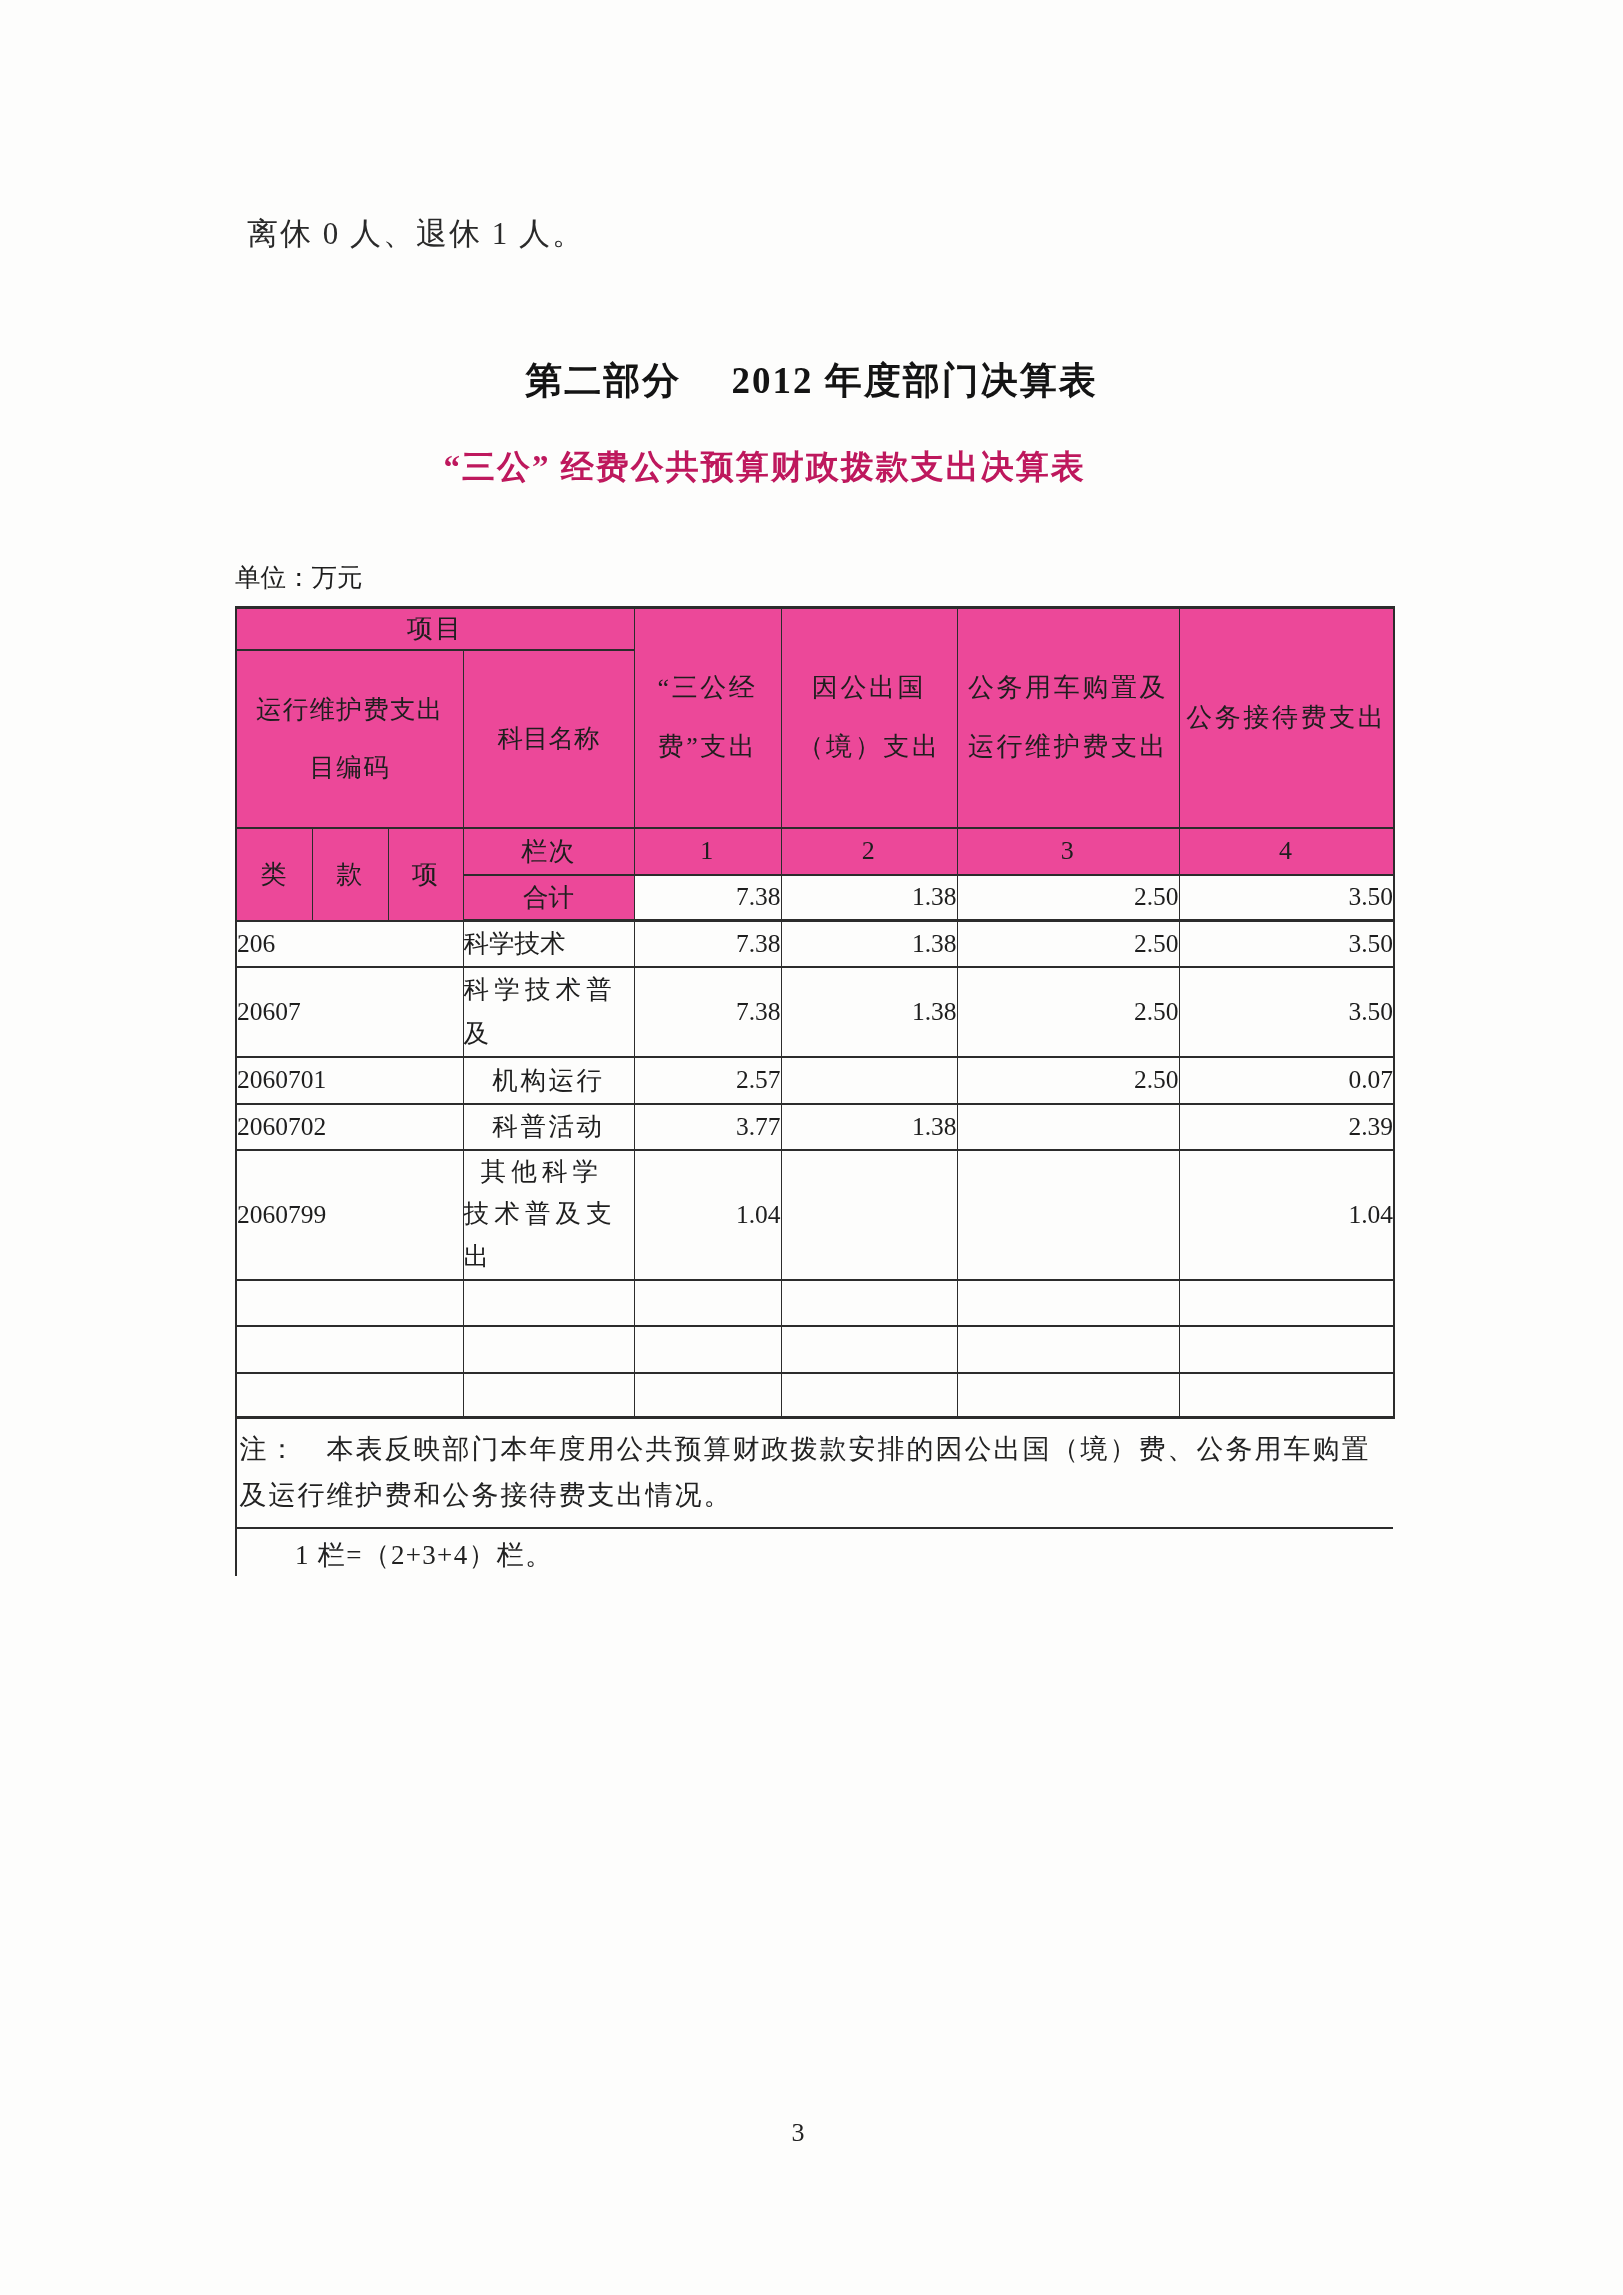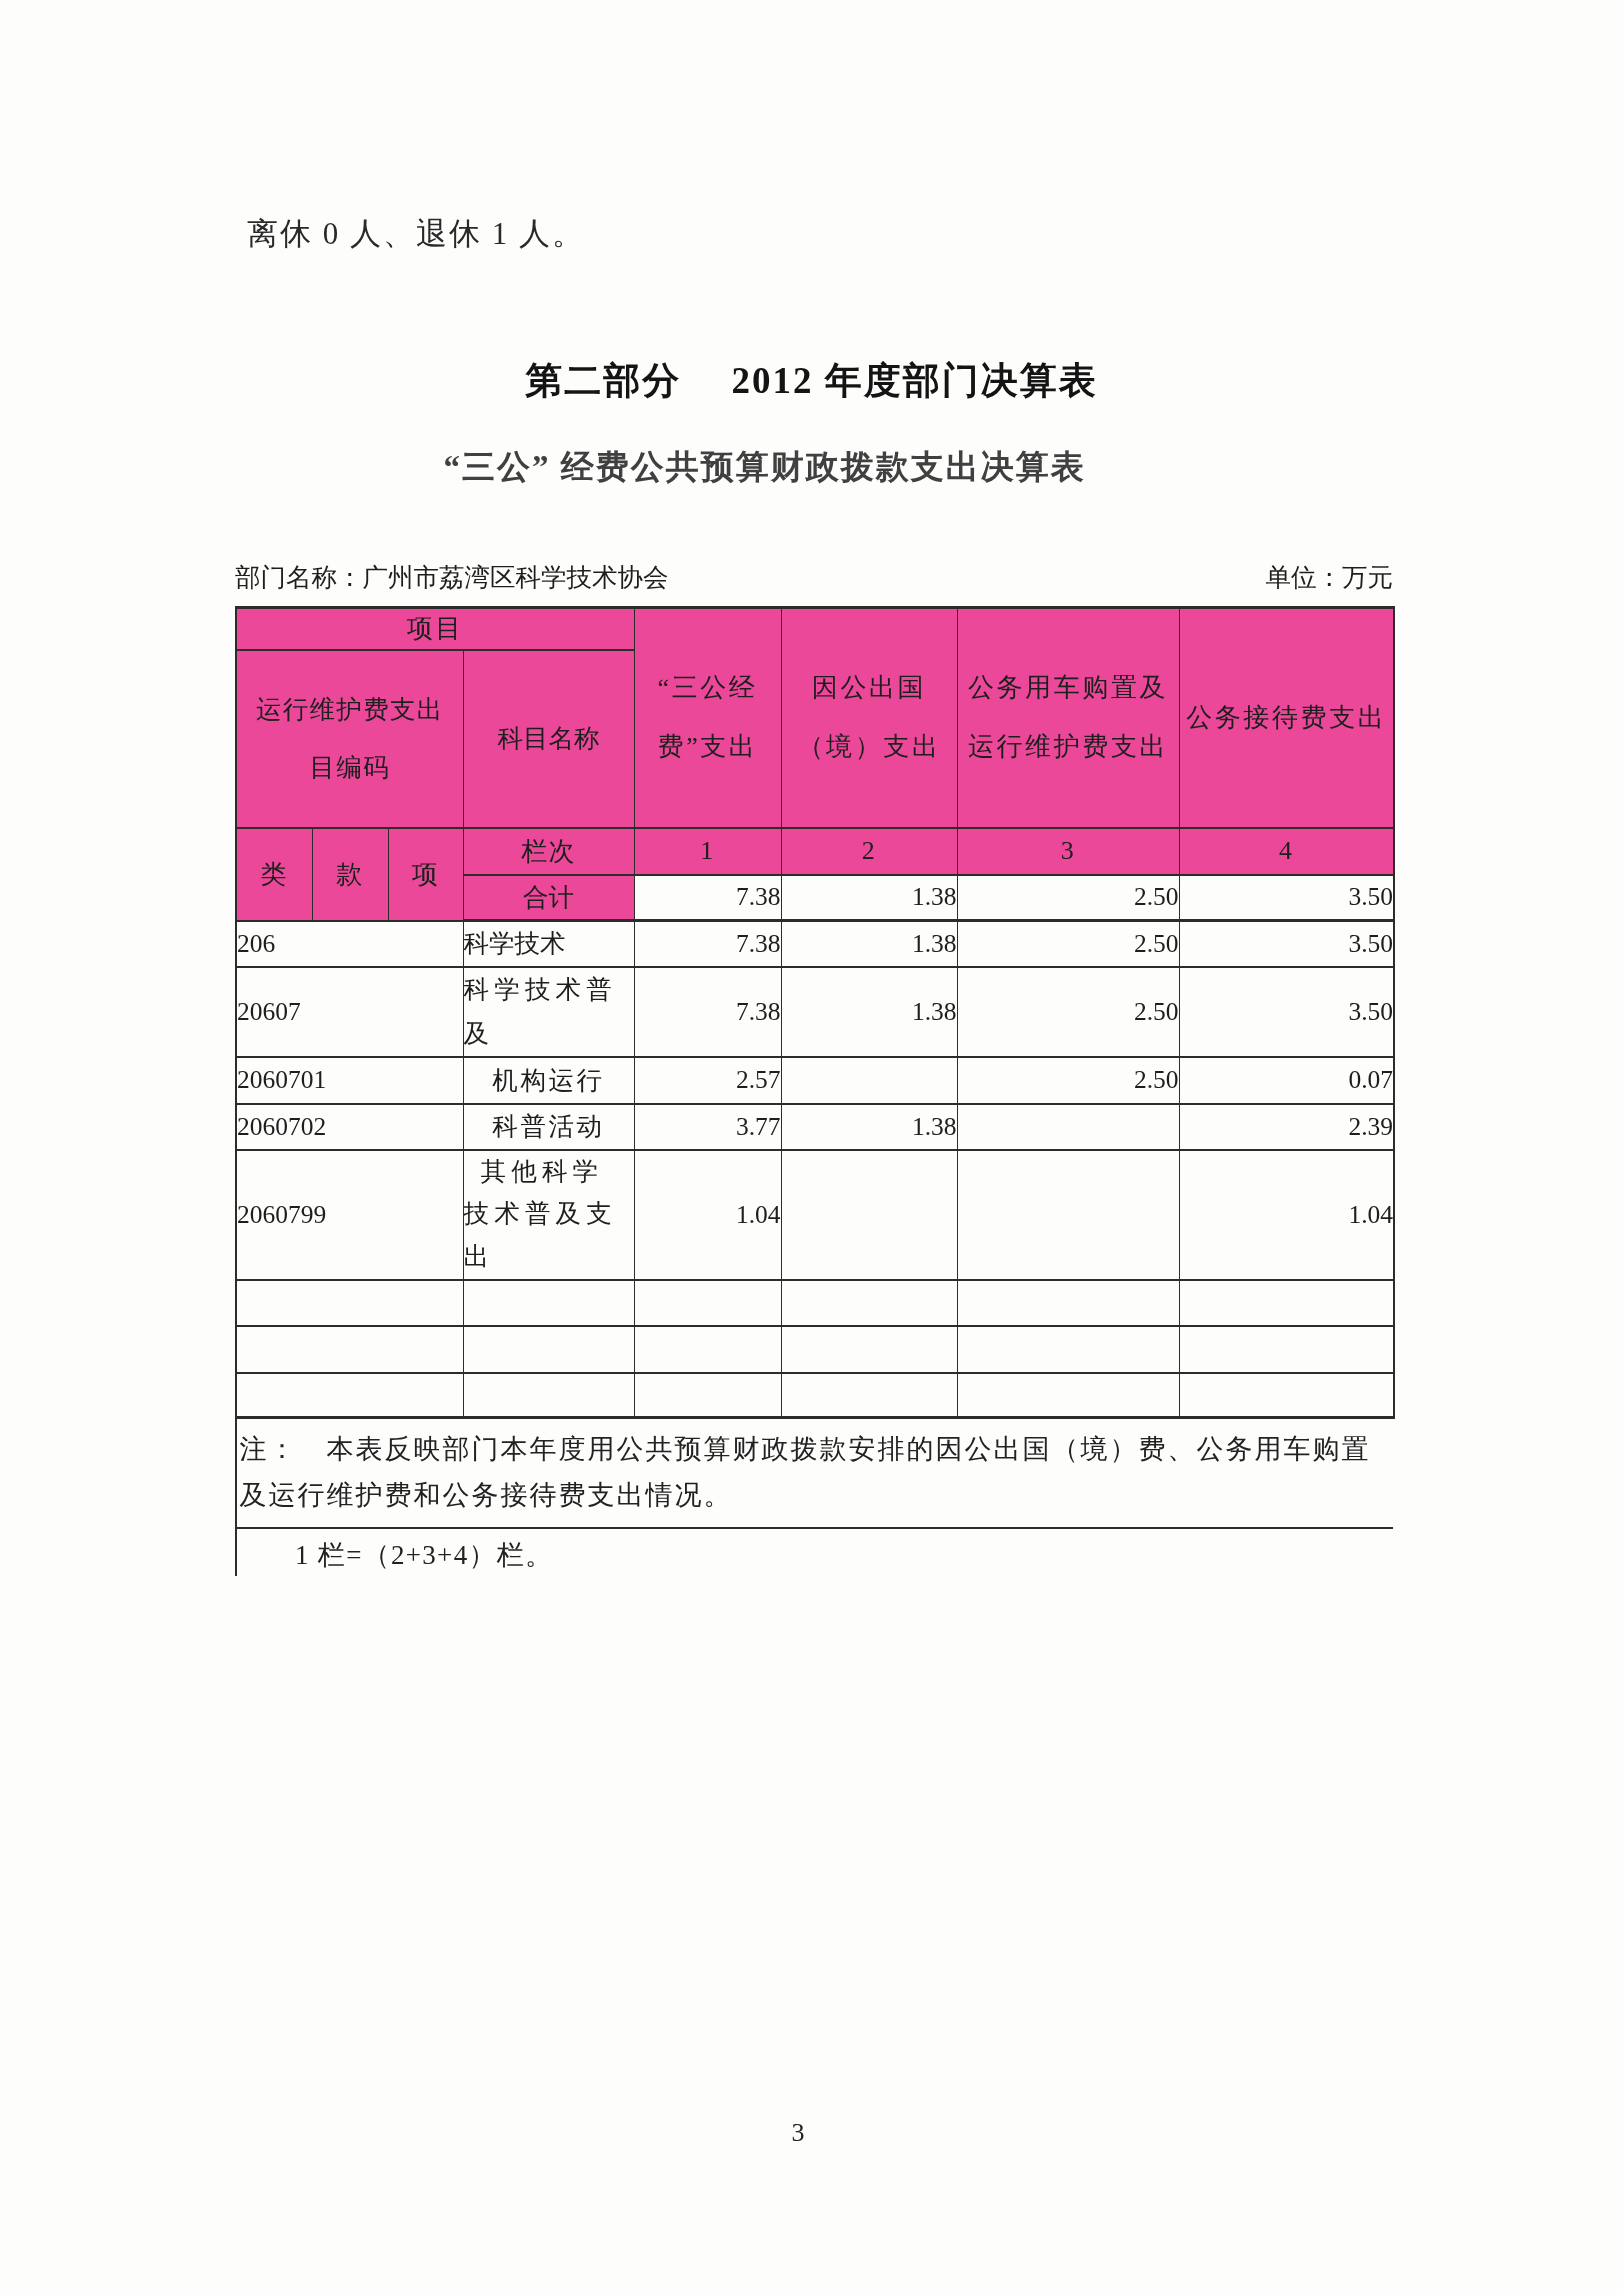--- a/index.html
+++ b/index.html
@@ -15,21 +15,21 @@
     font-size: 31px; letter-spacing: 2px; margin: 0; color: #2a2a2a;
   }
   .title {
     position: absolute; top: 356px; left: 0; width: 1623px;
     text-align: center; font-size: 37px; font-weight: bold;
     letter-spacing: 2px; margin: 0; color: #141414;
   }
   .subtitle {
     position: absolute; top: 445px; left: 0; width: 1529px;
     text-align: center; font-size: 33px; font-weight: bold;
-    letter-spacing: 2px; margin: 0; color: #404040;
+    letter-spacing: 2px; margin: 0; color: #be185d;
   }
   .meta {
     position: absolute; top: 560px; left: 235px; width: 1158px;
     display: flex; justify-content: space-between; font-size: 25.5px;
   }
   .table-wrap { position: absolute; top: 606px; left: 235px; width: 1158px; }
 
   table.budget {
     border-collapse: collapse; table-layout: fixed; width: 1158px;
     border: 2px solid #2c2c2c; border-top-width: 3.9px; border-bottom-width: 3.9px;
@@ -81,21 +81,20 @@
 </style>
 </head>
 <body>
 
 <p class="intro">离休 0 人、退休 1 人。</p>
 
 <h1 class="title">第二部分　 2012 年度部门决算表</h1>
 <h2 class="subtitle">“三公” 经费公共预算财政拨款支出决算表</h2>
 
 <div class="meta">
-  <span>部门名称：广州市荔湾区科学技术协会</span>
   <span>单位：万元</span>
 </div>
 
 <div class="table-wrap">
   <table class="budget">
     <colgroup>
       <col style="width:76px">
         <col style="width:76px">
         <col style="width:75px">
       <col style="width:171px">

